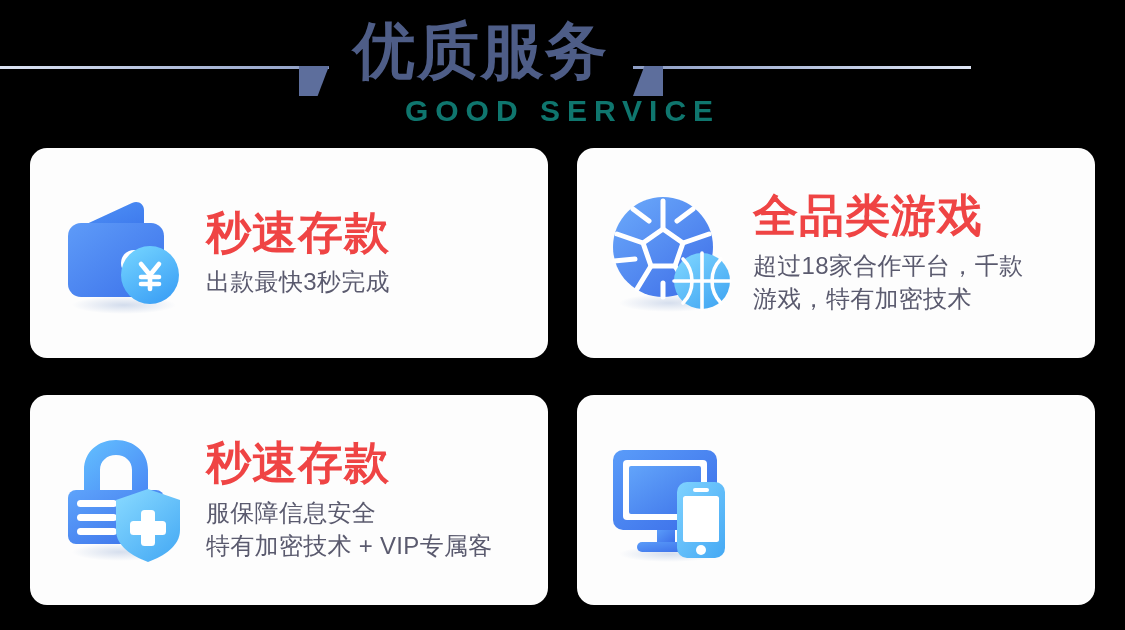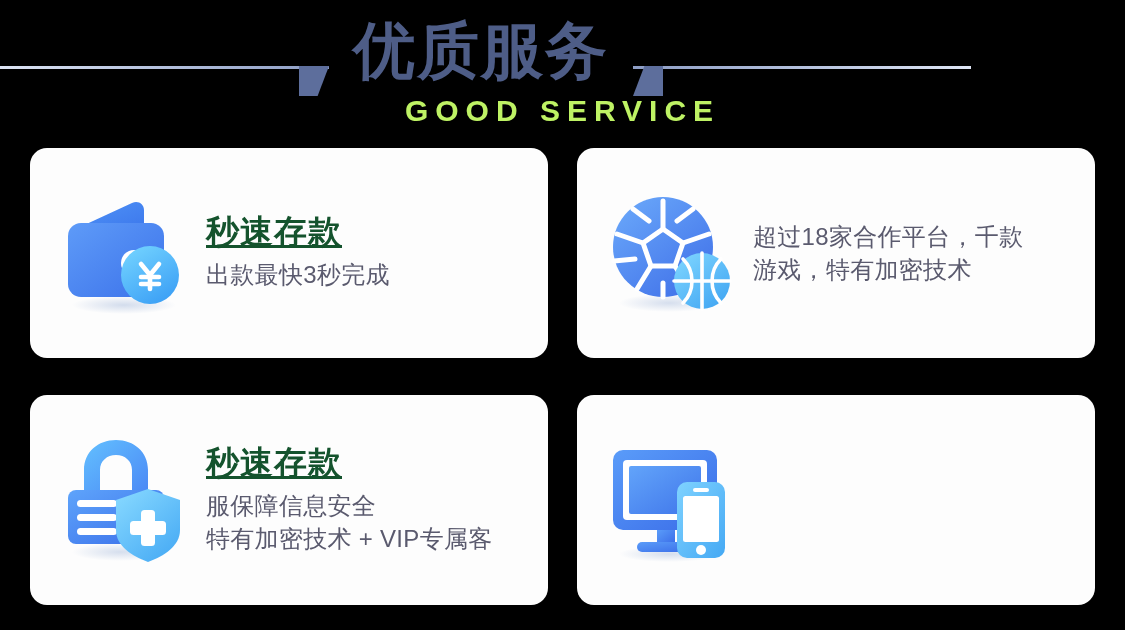--- a/index.html
+++ b/index.html
@@ -51,21 +51,21 @@
     color:#4e5d87;
     letter-spacing:2px;
     line-height:1;
     padding:0 14px;
     white-space:nowrap;
   }
   .title-en {
     position:absolute; left:0; top:96px; width:1125px;
     text-align:center;
     font-size:30px; font-weight:bold;
-    color:#bef264;
+    color:#0f766e;
     letter-spacing:7px;
     line-height:1;
   }
 
   
   .grid {
     position:absolute; left:30px; top:148px;
     width:1065px; height:462px;
     display:grid;
     grid-template-columns:518px 518px;
@@ -81,23 +81,23 @@
   }
   .icon-wrap {
     flex:0 0 auto;
     width:132px; height:132px;
     position:relative;
     margin-right:16px;
   }
   .icon-wrap svg { display:block; width:132px; height:132px; }
   .card-text { flex:1 1 auto; min-width:0; }
   .card-title {
-    font-size:33px; font-weight:bold; color:#14532d;
+    font-size:45px; font-weight:bold; color:#ef4444;
     line-height:1.12; letter-spacing:1px;
-    margin-bottom:7px; white-space:nowrap;text-decoration:underline;
+    margin-bottom:7px; white-space:nowrap;
   }
   .card-desc {
     font-size:24px; color:#5a5a6e; line-height:1.38;
     letter-spacing:0.3px;
   }
   .card-desc .ln { display:block; white-space:nowrap; }
 </style>
 </head>
 <body>
 
@@ -198,20 +198,21 @@
           <circle cx="97" cy="94" r="28" fill="url(#b-ball)"></circle>
           <g fill="none" stroke="#ffffff" stroke-width="3.6" stroke-linecap="round">
             <path d="M69 94 L125 94"></path>
             <path d="M97 66 L97 122"></path>
             <path d="M78 72 C90 84 90 104 78 116"></path>
             <path d="M116 72 C104 84 104 104 116 116"></path>
           </g>
         </svg>
       </div>
       <div class="card-text">
+        <div class="card-title">全品类游戏</div>
         <div class="card-desc">
           <span class="ln">超过18家合作平台，千款</span>
           <span class="ln">游戏，特有加密技术</span>
         </div>
       </div>
     </div>
 
     <div class="card">
       <div class="icon-wrap">
         <svg viewBox="0 0 132 132" xmlns="http://www.w3.org/2000/svg">

